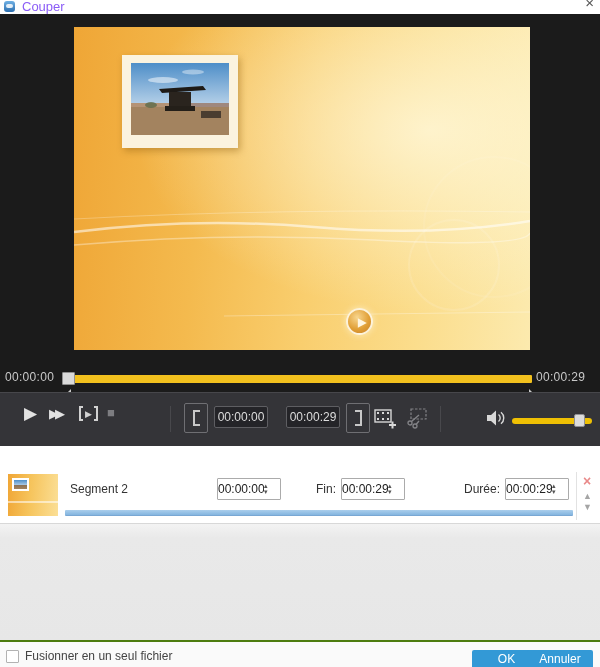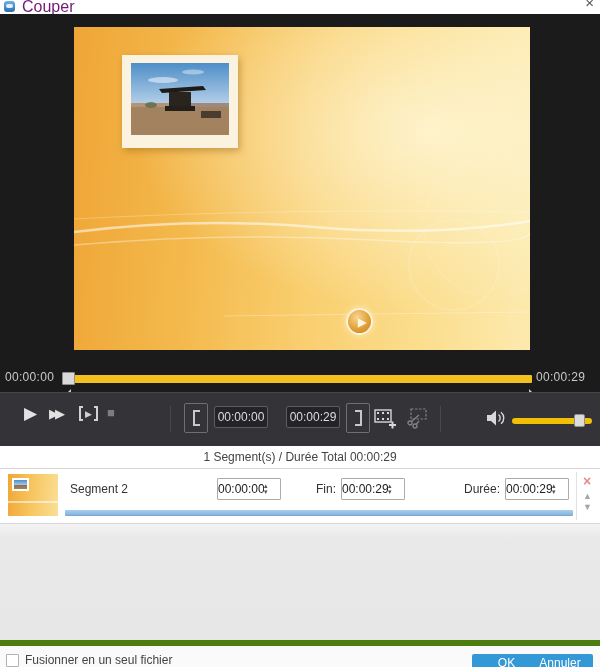--- a/index.html
+++ b/index.html
@@ -5,21 +5,21 @@
   * { margin:0; padding:0; box-sizing:border-box; }
   body { font-family:"Liberation Sans", sans-serif; background:#fff; }
   #app { position:relative; width:600px; height:667px; overflow:hidden; background:#fff; }
 
   
   #titlebar { position:absolute; left:0; top:0; width:600px; height:14px; background:#fff; overflow:hidden; }
   #app-icon { position:absolute; left:4px; top:1px; width:11px; height:11px; border-radius:3px;
     background:linear-gradient(180deg,#6FB0E4,#2C6FB0); }
   #app-icon:after{ content:""; position:absolute; left:2px; top:3px; width:7px; height:4px;
     border-radius:2px; background:rgba(255,255,255,.85); }
-  #win-title { position:absolute; left:22px; top:-1px; font-size:16px; color:#701a75; line-height:15px; }
+  #win-title { position:absolute; left:22px; top:-1px; font-size:13px; color:#8b5cf6; line-height:15px; }
   #win-close { position:absolute; right:6px; top:-6px; font-size:15px; color:#555; cursor:default; line-height:18px; }
 
   
   #player { position:absolute; left:0; top:14px; width:600px; height:378px; background:#1b1b1b; }
   #video { position:absolute; left:74px; top:13px; width:456px; height:323px; overflow:hidden;
     background:
       radial-gradient(ellipse 420px 260px at 78% 32%, rgba(255,250,225,.75), rgba(255,250,225,0) 70%),
       linear-gradient(94deg,#EFA636 0%,#F4BA4E 28%,#F9CE6E 52%,#FBDD8C 76%,#FCEAAE 100%);
   }
   #video-streaks { position:absolute; left:0; top:0; }
@@ -106,21 +106,21 @@
   #seg-up { position:absolute; left:583px; top:22px; font-size:9px; color:#a5a5a5; }
   #seg-down { position:absolute; left:583px; top:33px; font-size:9px; color:#a5a5a5; }
   #seg-progress { position:absolute; left:65px; top:41px; width:508px; height:6px; border-radius:1px;
     background:linear-gradient(180deg,#AACEEC 0%,#84B5DF 100%); border-bottom:1px solid #79A7D3; }
 
   
   #listarea { position:absolute; left:0; top:523px; width:600px; height:117px;
     background:linear-gradient(180deg,#F3F3F3 0,#E9E9E9 14px,#E7E7E7 100%);
     border-top:1px solid #d8d8d8; }
   #footer { position:absolute; left:0; top:640px; width:600px; height:27px; background:#FAFAFA;
-    border-top:6px solid #4d7c0f; }
+    border-top:2px solid #4d7c0f; }
   #merge-check { position:absolute; left:6px; top:8px; width:13px; height:13px; background:#fff;
     border:1px solid #b2b2b2; border-radius:1px; }
   #merge-label { position:absolute; left:25px; top:7px; font-size:12px; color:#444; }
   .dlg-btn { position:absolute; top:8px; height:19px; background:#3399D6; color:#fff; font-size:12px;
     text-align:center; line-height:19px; border-radius:2px; cursor:default; }
   #btn-ok { left:472px; width:69px; }
   #btn-cancel { left:527px; width:66px; }
 </style>
 </head>
 <body>
@@ -223,21 +223,20 @@
       <svg width="20" height="18" viewBox="0 0 20 18">
         <path d="M1 6 h4 l5 -4.5 v15 l-5 -4.5 h-4 z" fill="#D8D8D8"></path>
         <path d="M12.5 5.5 a4.5 4.5 0 0 1 0 7" stroke="#D8D8D8" fill="none" stroke-width="1.4"></path>
         <path d="M15 3.2 a7.5 7.5 0 0 1 0 11.6" stroke="#D8D8D8" fill="none" stroke-width="1.4"></path>
       </svg>
     </div>
     <div id="vol-track"></div>
     <div id="vol-handle"></div>
   </div>
 
-  <div id="summary">1 Segment(s) / Durée Total 00:00:29</div>
 
   <div id="segrow">
     <div id="seg-thumb">
       <div class="mini-photo">
           <i></i>
         </div>
       <div class="mini-streak"></div>
     </div>
     <div id="seg-name" class="seg-label">Segment 2</div>
 

